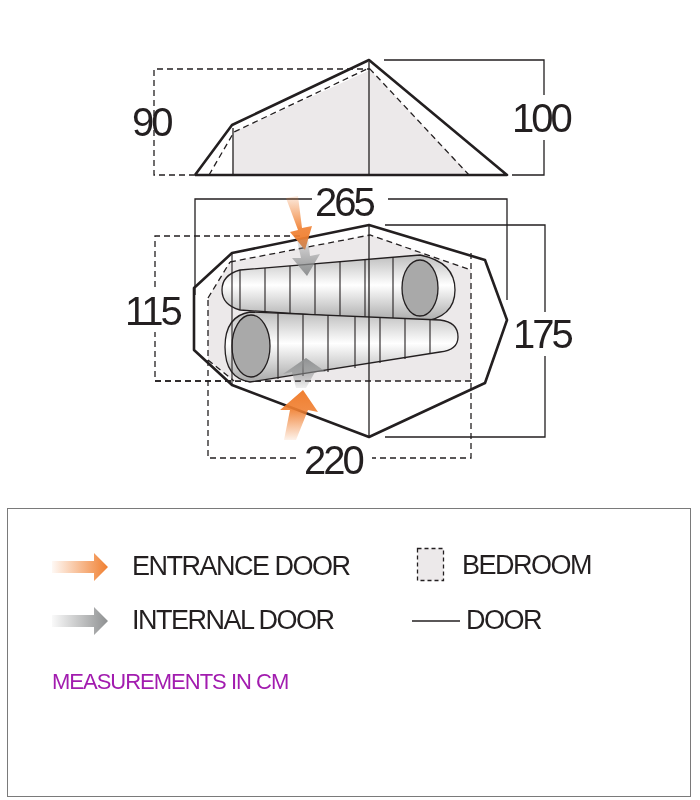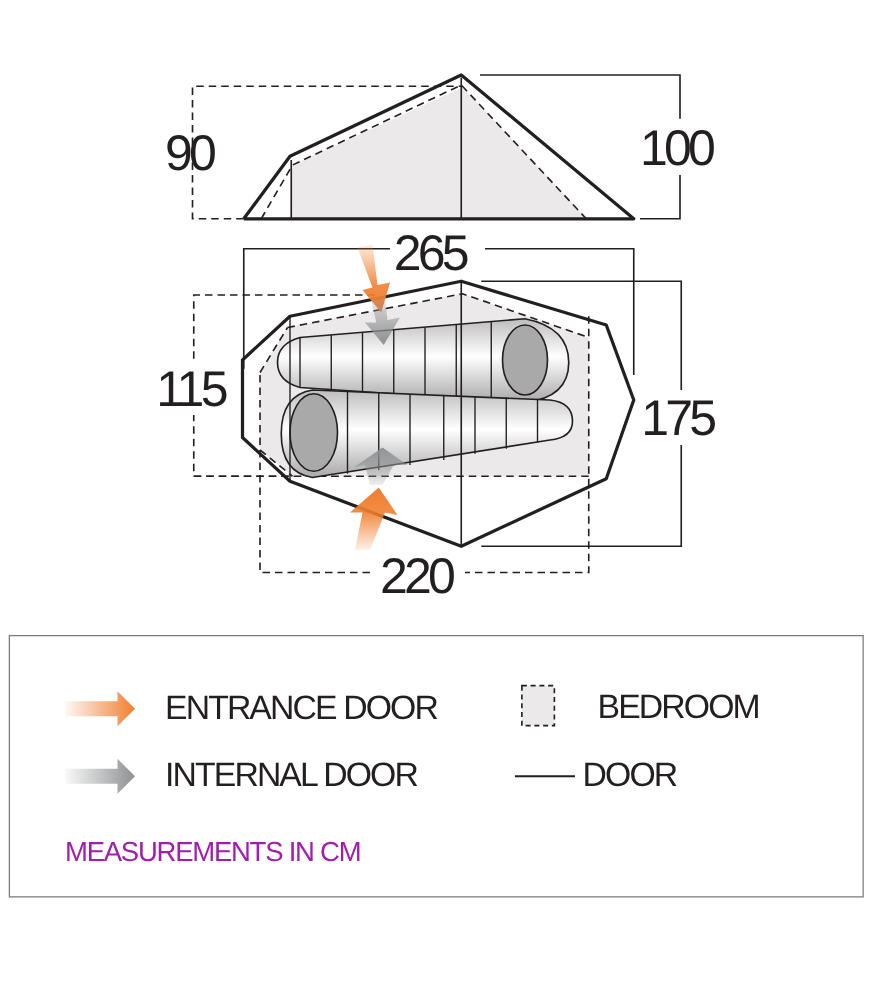--- a/index.html
+++ b/index.html
@@ -1,20 +1,20 @@
 <!DOCTYPE html>
 <html><head>
 <meta charset="utf-8">
 <style>
   html, body { margin: 0; padding: 0; background: #ffffff; }
   body { width: 700px; height: 800px; position: relative; overflow: hidden;
          font-family: "Liberation Sans", sans-serif; color: #231f20; }
   #diagram { position: absolute; left: 0; top: 0; }
   .dim { font-family: "Liberation Sans", sans-serif; font-size: 40px; fill: #231f20; letter-spacing: -3px; }
-  .legend { position: absolute; left: 7px; top: 508px; width: 684px; height: 210px;
+  .legend { position: absolute; left: 7px; top: 508px; width: 684px; height: 289px;
             border: 1.5px solid #7a7a7a; box-sizing: border-box; }
   .legend-item { position: absolute; display: flex; align-items: center; }
   .legend-label { font-size: 27px; letter-spacing: -1.5px; color: #231f20; }
   .legend-note { position: absolute; left: 44px; top: 160px; font-size: 22px; letter-spacing: -1px; color: #a21caf; }
 </style>
 </head>
 <body>
 
 <svg id="diagram" width="700" height="500" viewBox="0 0 700 500" xmlns="http://www.w3.org/2000/svg">
   <defs>
@@ -145,21 +145,21 @@
   <div class="legend-item" style="left:44px; top:96px;">
     <svg width="60" height="30">
         <polygon points="0,9 42,9 42,1 56,15 42,29 42,21 0,21" fill="url(#legendGrey)"></polygon>
       </svg>
     <span class="legend-label" style="margin-left:20px;">INTERNAL DOOR</span>
   </div>
   <div class="legend-item" style="left:408px; top:38px;">
     <svg width="30" height="36">
         <rect x="1.5" y="1.5" width="26" height="32" fill="#ece9ea" stroke="#231f20" stroke-width="1.3" stroke-dasharray="4,3"></rect>
       </svg>
-    <span class="legend-label" style="margin-left:32px;">BEDROOM</span>
+    <span class="legend-label" style="margin-left:16px;">BEDROOM</span>
   </div>
   <div class="legend-item" style="left:404px; top:96px;">
     <svg width="50" height="30">
         <line x1="0" y1="15" x2="48" y2="15" stroke="#231f20" stroke-width="1.5"></line>
       </svg>
     <span class="legend-label" style="margin-left:4px;">DOOR</span>
   </div>
   <div class="legend-note">MEASUREMENTS IN CM</div>
 </div>
 

